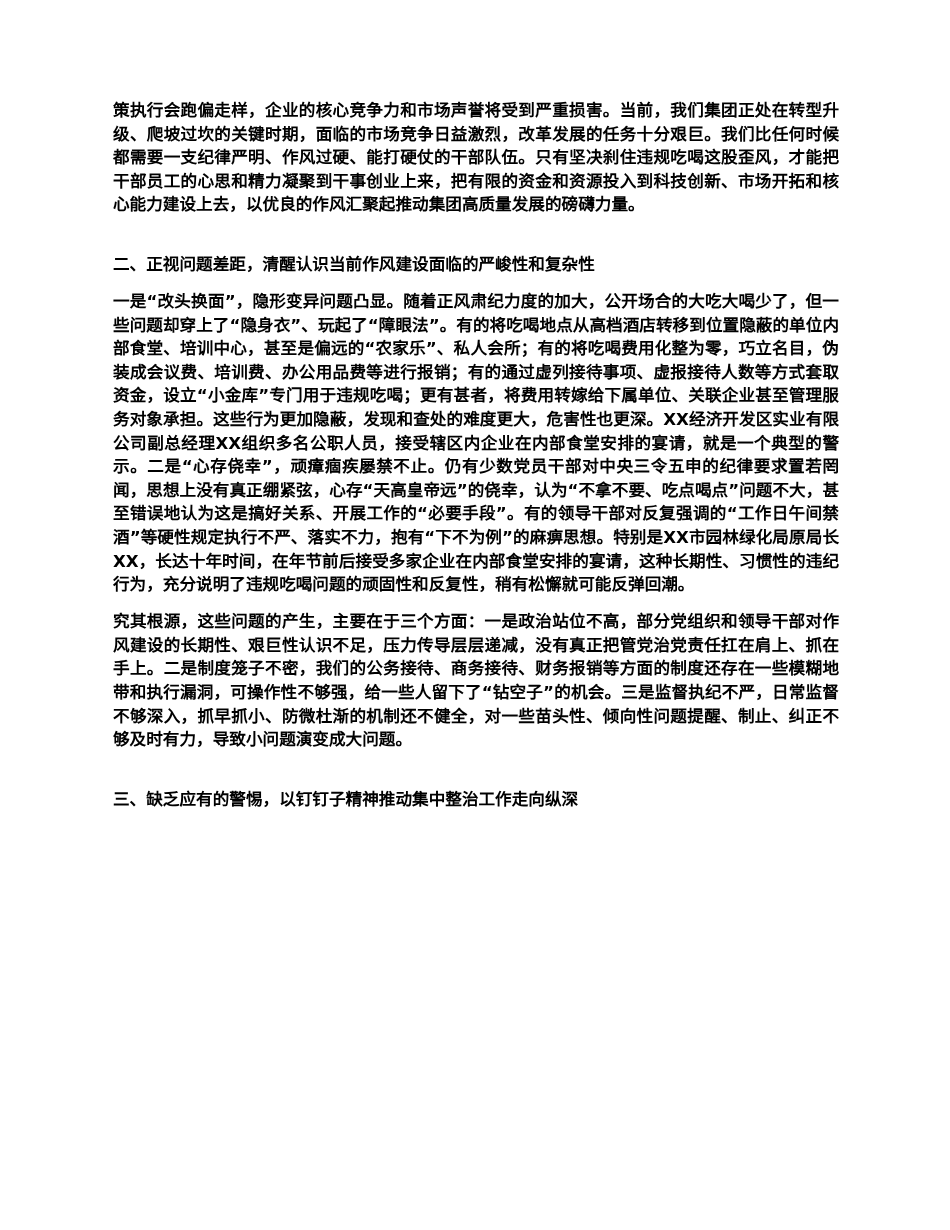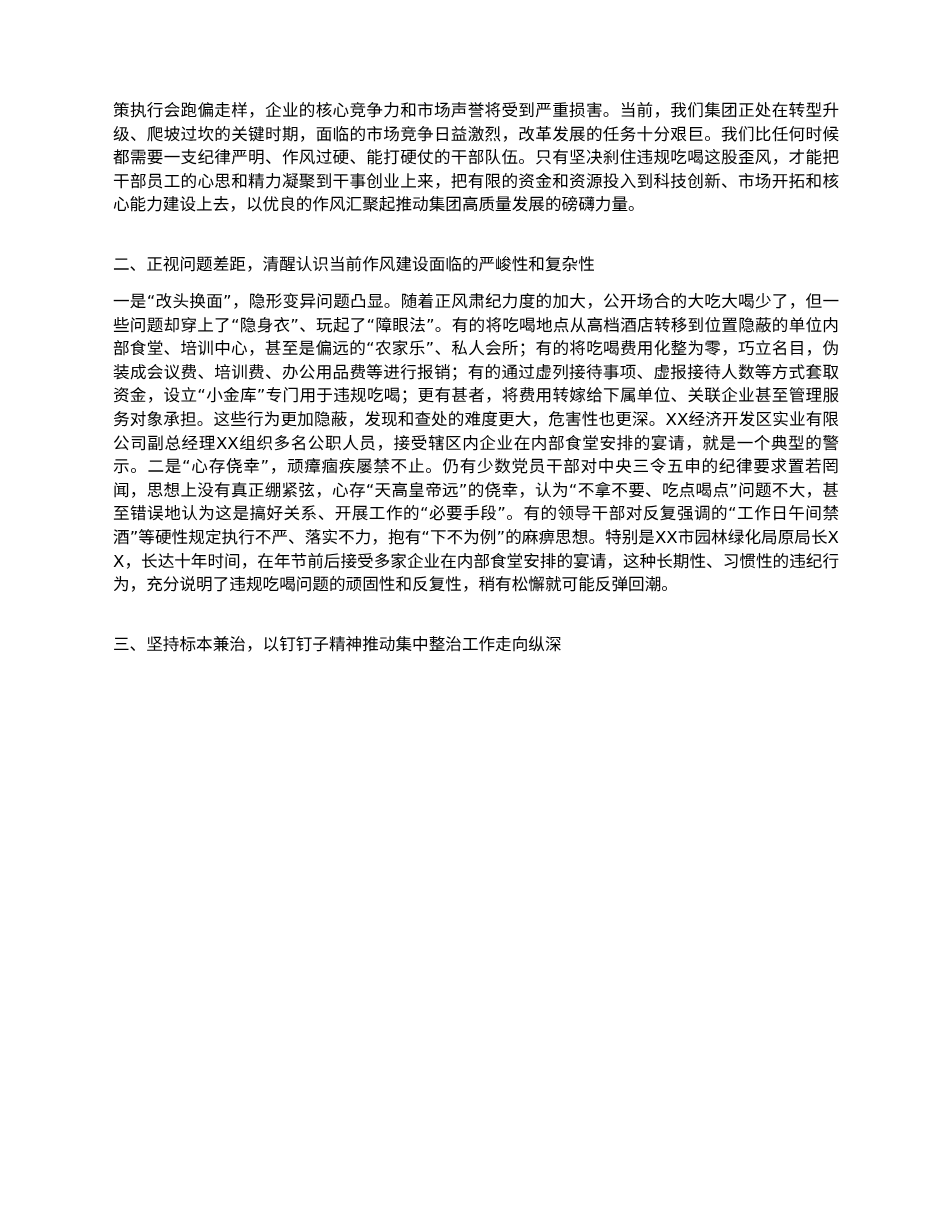--- a/index.html
+++ b/index.html
@@ -29,21 +29,21 @@
   .block {
     font-size: 16.6px;
     line-height: 23.6px;
     text-align: justify;
     text-justify: inter-character;
     letter-spacing: 0.02px;
     color: #000000;
     margin: 0 0 13.5px 0;
     word-break: break-all;
     white-space: normal;
-    font-weight: 400;
+    font-weight: 700;
   }
   .block:last-child {
     margin-bottom: 0;
   }
   
   .block.heading {
     text-align: left;
     margin-bottom: 13.5px;
     margin-top: 36px;
   }
@@ -58,17 +58,18 @@
   <article id="doc-body">
 
     <p class="block">策执行会跑偏走样，企业的核心竞争力和市场声誉将受到严重损害。当前，我们集团正处在转型升级、爬坡过坎的关键时期，面临的市场竞争日益激烈，改革发展的任务十分艰巨。我们比任何时候都需要一支纪律严明、作风过硬、能打硬仗的干部队伍。只有坚决刹住违规吃喝这股歪风，才能把干部员工的心思和精力凝聚到干事创业上来，把有限的资金和资源投入到科技创新、市场开拓和核心能力建设上去，以优良的作风汇聚起推动集团高质量发展的磅礴力量。</p>
 
     <p class="block heading">二、正视问题差距，清醒认识当前作风建设面临的严峻性和复杂性</p>
 
 
     <p class="block">一是“改头换面”，隐形变异问题凸显。随着正风肃纪力度的加大，公开场合的大吃大喝少了，但一些问题却穿上了“隐身衣”、玩起了“障眼法”。有的将吃喝地点从高档酒店转移到位置隐蔽的单位内部食堂、培训中心，甚至是偏远的“农家乐”、私人会所；有的将吃喝费用化整为零，巧立名目，伪装成会议费、培训费、办公用品费等进行报销；有的通过虚列接待事项、虚报接待人数等方式套取资金，设立“小金库”专门用于违规吃喝；更有甚者，将费用转嫁给下属单位、关联企业甚至管理服务对象承担。这些行为更加隐蔽，发现和查处的难度更大，危害性也更深。XX经济开发区实业有限公司副总经理XX组织多名公职人员，接受辖区内企业在内部食堂安排的宴请，就是一个典型的警示。二是“心存侥幸”，顽瘴痼疾屡禁不止。仍有少数党员干部对中央三令五申的纪律要求置若罔闻，思想上没有真正绷紧弦，心存“天高皇帝远”的侥幸，认为“不拿不要、吃点喝点”问题不大，甚至错误地认为这是搞好关系、开展工作的“必要手段”。有的领导干部对反复强调的“工作日午间禁酒”等硬性规定执行不严、落实不力，抱有“下不为例”的麻痹思想。特别是XX市园林绿化局原局长XX，长达十年时间，在年节前后接受多家企业在内部食堂安排的宴请，这种长期性、习惯性的违纪行为，充分说明了违规吃喝问题的顽固性和反复性，稍有松懈就可能反弹回潮。</p>
 
 
+    <p class="block">究其根源，这些问题的产生，主要在于三个方面：一是政治站位不高，部分党组织和领导干部对作风建设的长期性、艰巨性认识不足，压力传导层层递减，没有真正把管党治党责任扛在肩上、抓在手上。二是制度笼子不密，我们的公务接待、商务接待、财务报销等方面的制度还存在一些模糊地带和执行漏洞，可操作性不够强，给一些人留下了“钻空子”的机会。三是监督执纪不严，日常监督不够深入，抓早抓小、防微杜渐的机制还不健全，对一些苗头性、倾向性问题提醒、制止、纠正不够及时有力，导致小问题演变成大问题。</p>
 
-    <p class="block heading tail">三、坚持标本兼治，以钉钉子精神推动集中整治工作走向纵深</p>
+    <p class="block heading tail">三、缺乏应有的警惕，以钉钉子精神推动集中整治工作走向纵深</p>
 
   </article>
 </div>
 
 </body></html>

